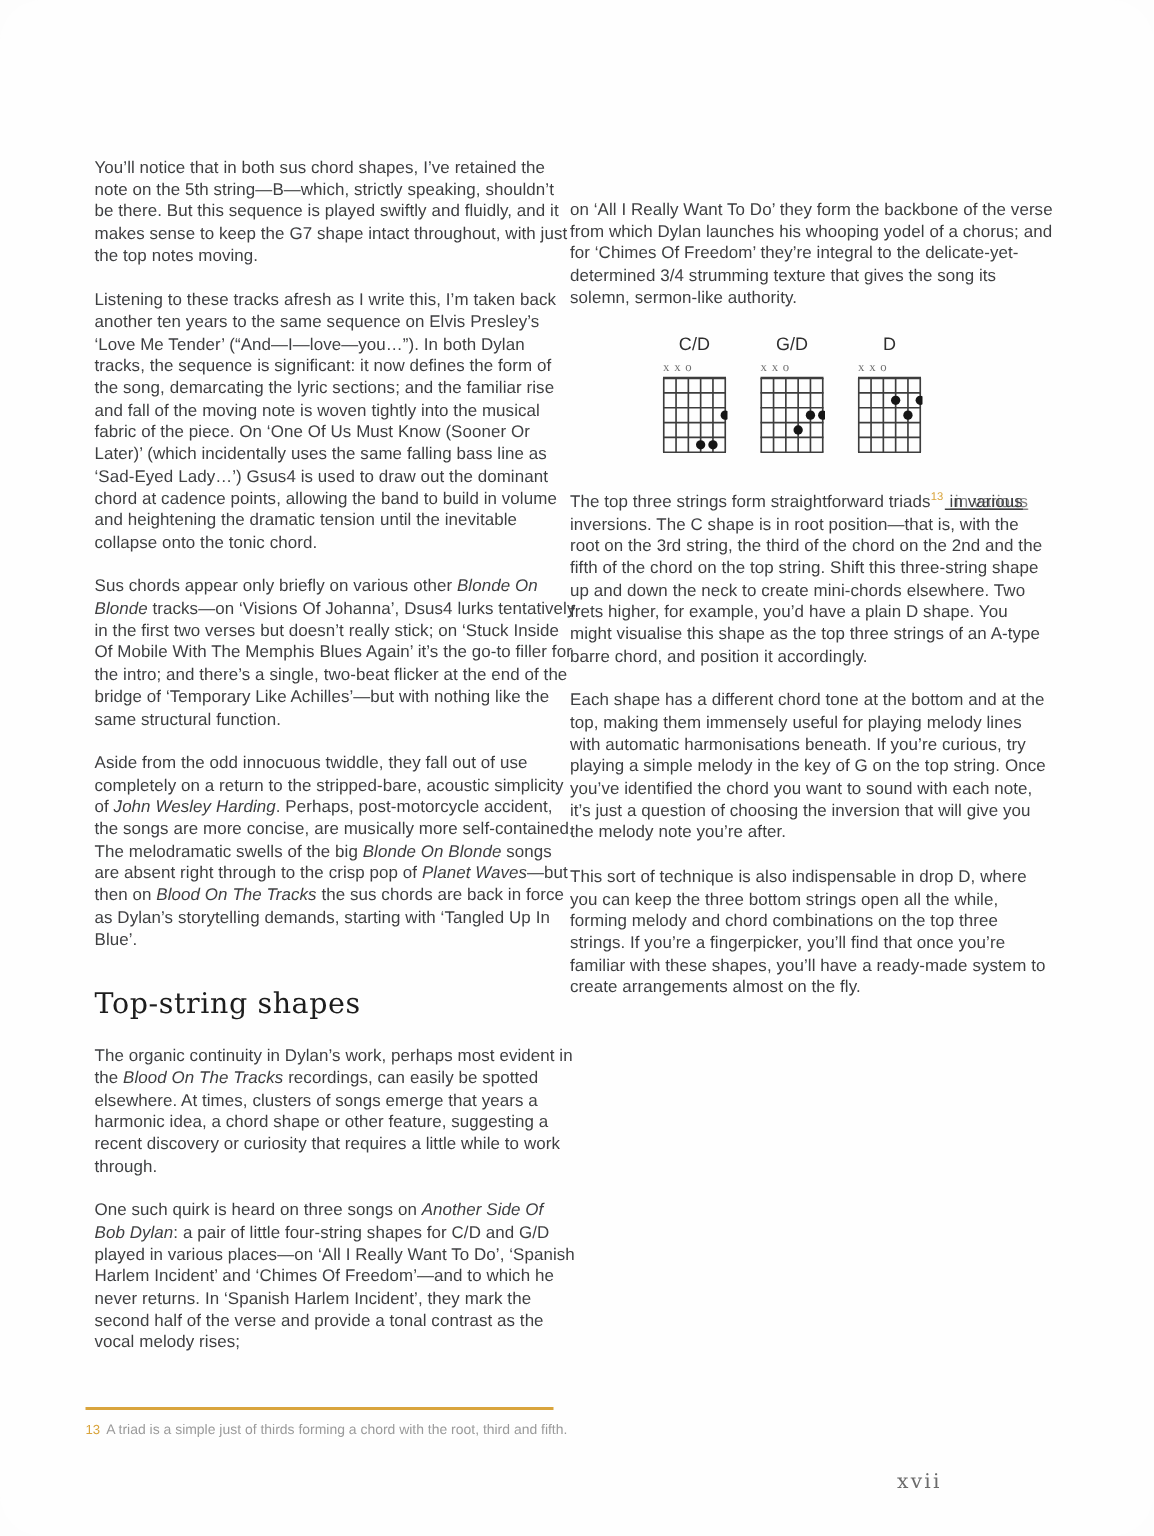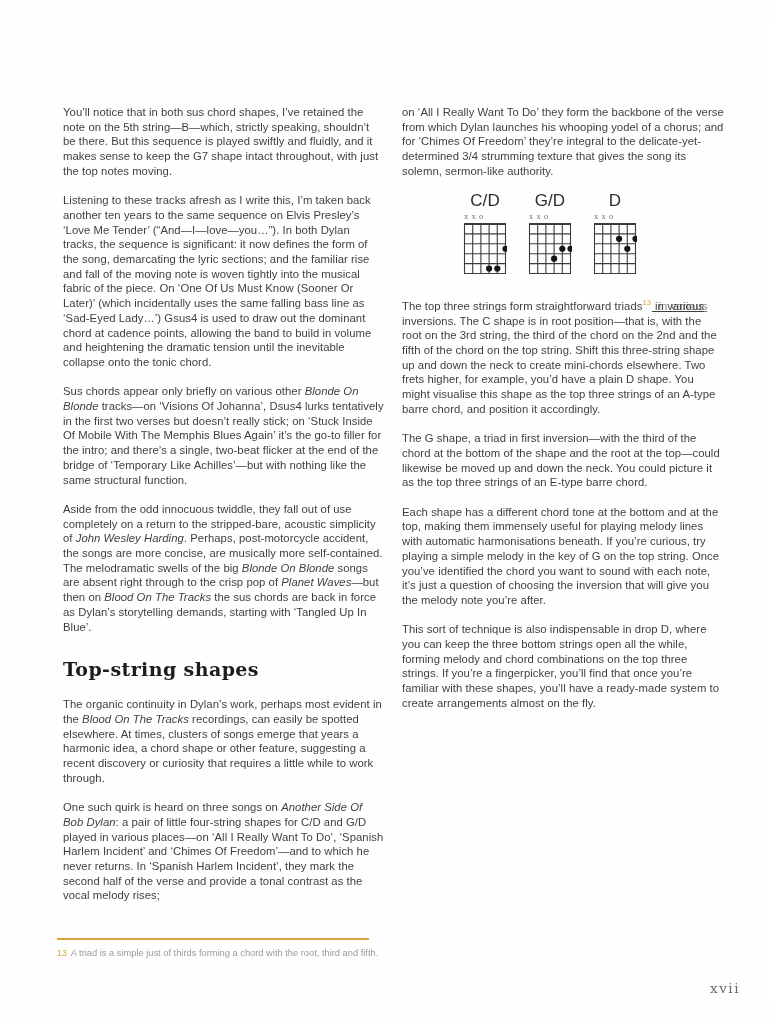--- a/index.html
+++ b/index.html
@@ -21,26 +21,26 @@
   .col{
     position:absolute;
     top:105px;
     width:322px;
     color:var(--text);
     font-size:11.3px;
     line-height:14.7px;
     letter-spacing:0.05px;
   }
   .col-left{left:63px;}
-  .col-right{left:402px;}
+  .col-right{left:380px;margin-top:28px;}
   .col p{margin:0 0 14.7px 0;}
   .col em{font-style:italic;}
   h2{
     font-family:"DejaVu Serif", serif;
-    font-weight:700;
+    font-weight:400;
     font-size:19px;
     line-height:25px;
     color:var(--heading);
     letter-spacing:0.4px;
     margin:23px 0 15px 0;
   }
   sup.fn-ref{
     color:var(--accent);
     font-size:7.5px;
     line-height:0;
@@ -51,21 +51,21 @@
     text-shadow:3.5px 0 0 rgba(62,63,65,0.65);
     text-decoration:underline;
   }
   .chord-row{
     display:flex;
     gap:21px;
     margin:12px 0 19px 61px;
   }
   .chord{width:44px;}
   .chord-label{
-    font-size:17px;
+    font-size:12px;
     color:#2e2e2e;
     text-align:center;
     line-height:16px;
     margin-bottom:3px;
   }
   .chord-markers{
     font-size:8.5px;
     color:#6f6f6f;
     letter-spacing:3.2px;
     line-height:9px;
@@ -87,23 +87,23 @@
     line-height:12px;
     color:var(--fn-text);
   }
   .fn-marker{
     color:var(--accent);
     margin-right:4px;
     font-size:8.8px;
   }
   .page-number{
     position:absolute;
-    left:630px;top:980px;
+    left:598px;top:980px;
     width:110px;
-    text-align:right;
+    text-align:left;
     font-family:"DejaVu Serif", serif;
     font-size:13.5px;
     letter-spacing:1.5px;
     color:var(--pagenum);
   }
 </style>
 </head>
 <body>
 
 <div class="page">
@@ -165,21 +165,20 @@
             <line x1="1" x2="43" y1="21.8" y2="21.8" stroke="#3d3d3d" stroke-width="1.1"></line>
             <line x1="1" x2="43" y1="31.700000000000003" y2="31.700000000000003" stroke="#3d3d3d" stroke-width="1.1"></line>
             <line x1="1" x2="43" y1="41.6" y2="41.6" stroke="#3d3d3d" stroke-width="1.1"></line>
             <line x1="1" x2="43" y1="51.5" y2="51.5" stroke="#3d3d3d" stroke-width="1.1"></line>
             <circle cx="26.099999999999998" cy="16.85" r="3.1" fill="#161616"></circle>
             <circle cx="34.3" cy="26.75" r="3.1" fill="#161616"></circle>
             <circle cx="42.5" cy="16.85" r="3.1" fill="#161616"></circle>
           </svg></div>
       </div>
       <p><span>The top three strings form straightforward triads</span><sup class="fn-ref">13</sup><span class="doubled"> in various</span><span> inversions. The C shape is in root position—that is, with the root on the 3rd string, the third of the chord on the 2nd and the fifth of the chord on the top string. Shift this three-string shape up and down the neck to create mini-chords elsewhere. Two frets higher, for example, you’d have a plain D shape. You might visualise this shape as the top three strings of an A-type barre chord, and position it accordingly.</span></p>
-      <p><span>The G shape, a triad in first inversion—with the third of the chord at the bottom of the shape and the root at the top—could likewise be moved up and down the neck. You could picture it as the top three strings of an E-type barre chord.</span></p>
       <p><span>Each shape has a different chord tone at the bottom and at the top, making them immensely useful for playing melody lines with automatic harmonisations beneath. If you’re curious, try playing a simple melody in the key of G on the top string. Once you’ve identified the chord you want to sound with each note, it’s just a question of choosing the inversion that will give you the melody note you’re after.</span></p>
       <p><span>This sort of technique is also indispensable in drop D, where you can keep the three bottom strings open all the while, forming melody and chord combinations on the top three strings. If you’re a fingerpicker, you’ll find that once you’re familiar with these shapes, you’ll have a ready-made system to create arrangements almost on the fly.</span></p>
     </div>
 
   <div class="footnote-rule"></div>
   <div class="footnote">
     <span class="fn-marker">13</span><span class="fn-text">A triad is a simple just of thirds forming a chord with the root, third and fifth.</span>
   </div>
 
   <div class="page-number">xvii</div>

